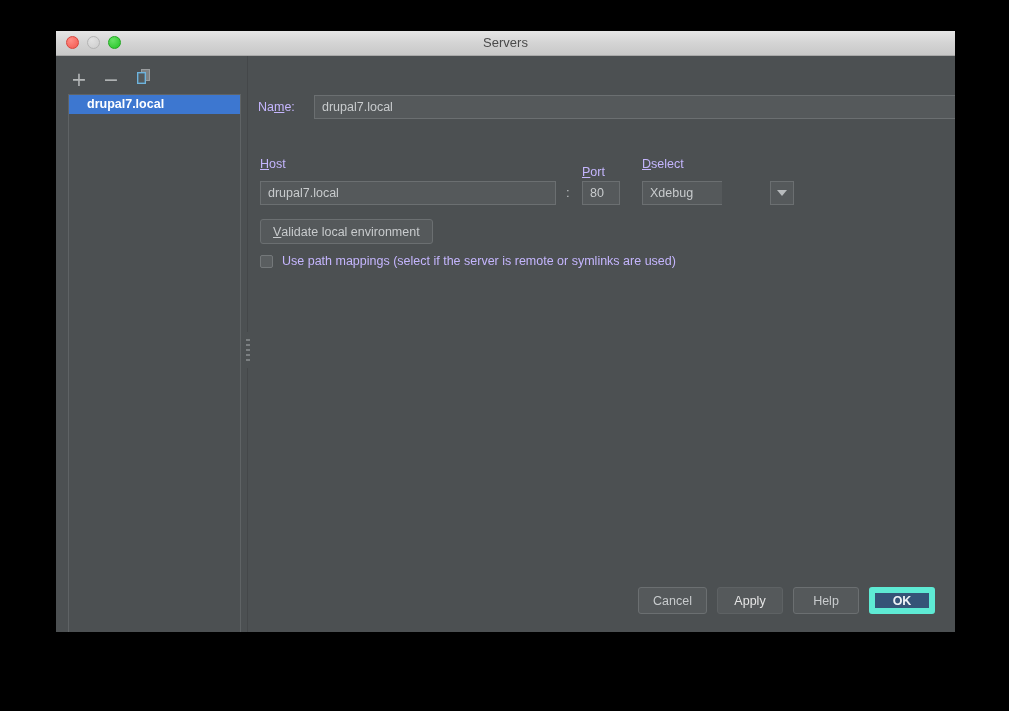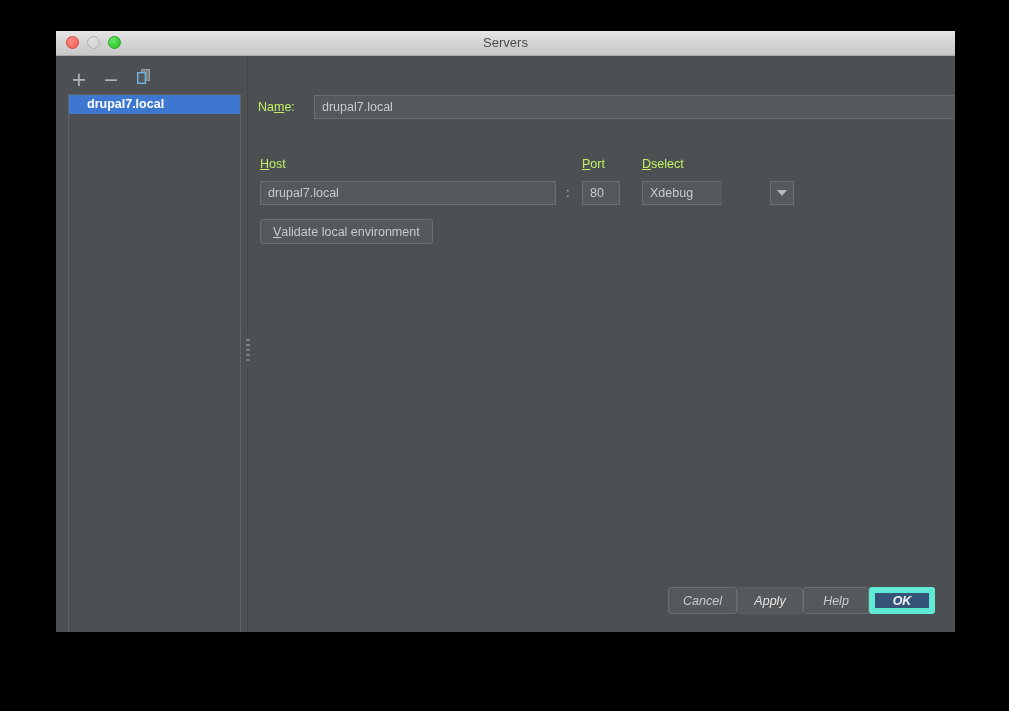--- a/index.html
+++ b/index.html
@@ -164,21 +164,21 @@
   .form {
     position: absolute;
     left: 202px;
     top: 0;
     right: 0;
     height: 577px;
   }
 
   .lbl {
     font-size: 12.5px;
-    color: #bef264;
+    color: #c4b5fd;
     font-family: "Liberation Sans", sans-serif;
     white-space: nowrap;
   }
   .mn { text-decoration: underline; }
 
   .row-name {
     position: absolute;
     left: 0;
     top: 39px;
     display: flex;
@@ -203,21 +203,21 @@
 
   .row-labels {
     position: absolute;
     left: 2px;
     top: 101px;
     width: 600px;
     height: 18px;
   }
   .row-labels .lbl { position: absolute; top: 0; }
   .lbl-host { left: 0; }
-  .lbl-port { left: 322px; }
+  .lbl-port { left: 322px; margin-top: 8px; }
   .lbl-debugger { left: 382px; }
 
   .row-fields {
     position: absolute;
     left: 2px;
     top: 125px;
     height: 26px;
   }
   .host-input { position: absolute; left: 0; top: 0; width: 296px; }
   .colon {
@@ -308,21 +308,21 @@
     border-radius: 2px;
     box-sizing: border-box;
   }
 
   
   .footer {
     position: absolute;
     right: 20px;
     bottom: 19px;
     display: flex;
-    font-style: italic;
+    gap: 10px;
   }
   .footer .btn {
     height: 27px;
     min-width: 66px;
     padding: 0 14px;
   }
   .btn.disabled { color: #e5e5e5; border-color: #5e6264; }
   .btn.primary {
     background: #355377;
     border: 6px solid #5eead4;
@@ -404,20 +404,24 @@
               <div class="tri-down"></div>
             </div>
           </div>
         </div>
 
         <div class="btn validate-btn">
             <span class="mn">V</span>
             <span>alidate local environment</span>
           </div>
 
+        <div class="row-check">
+          <div class="checkbox"></div>
+          <div class="lbl">Use path mappings (select if the server is remote or symlinks are used)</div>
+        </div>
 
       </div>
 
       <div class="footer">
         <div class="btn">Cancel</div>
         <div class="btn disabled">Apply</div>
         <div class="btn">Help</div>
         <div class="btn primary">OK</div>
       </div>
 

